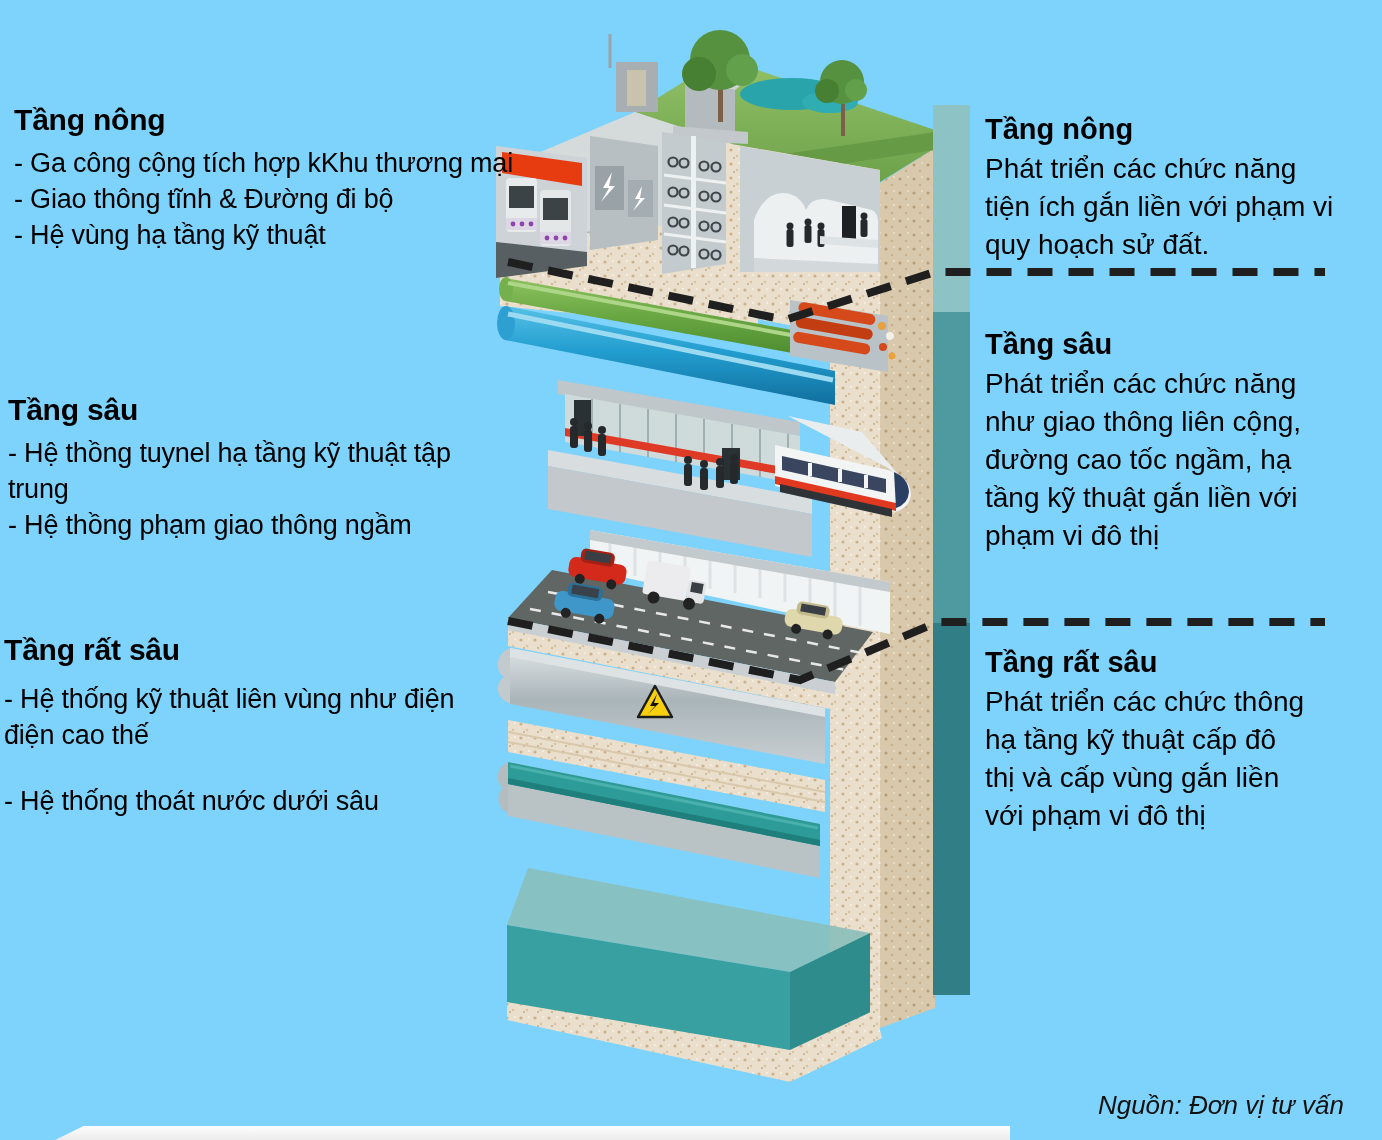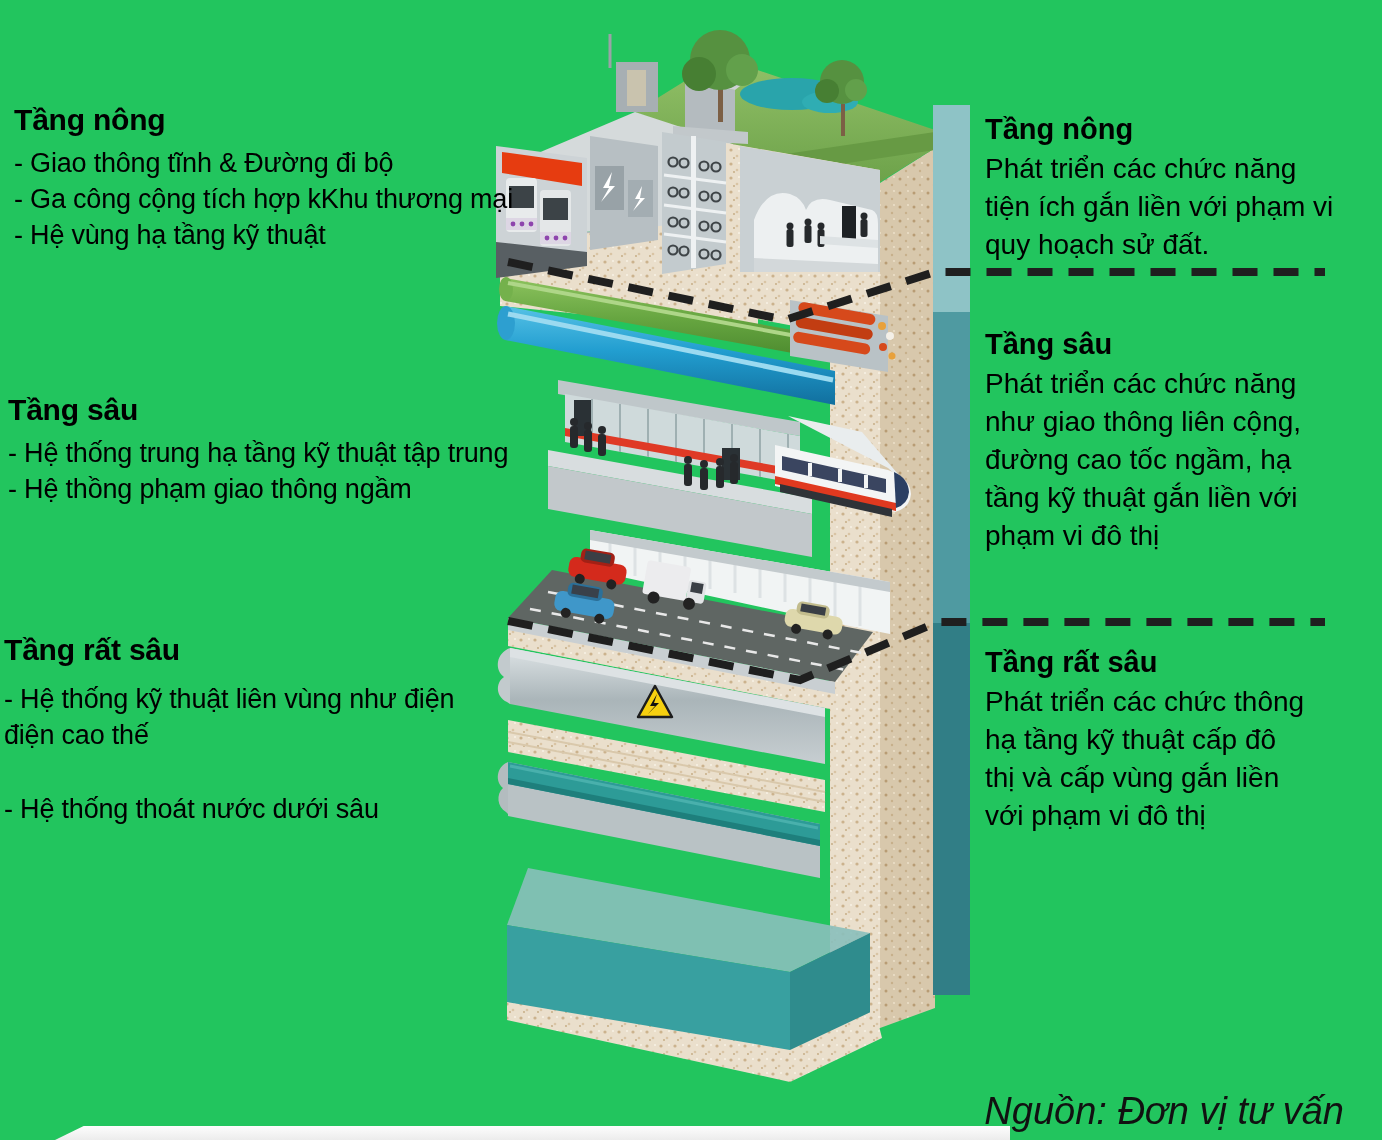--- a/index.html
+++ b/index.html
@@ -1,29 +1,29 @@
 <!DOCTYPE html>
 <html><head>
 <meta charset="utf-8">
 <style>
   html,body{margin:0;padding:0;background:#ffffff;}
-  .canvas{position:relative;width:1382px;height:1140px;background:#22c55e;overflow:hidden;
+  .canvas{position:relative;width:1382px;height:1140px;background:#7dd3fc;overflow:hidden;
           font-family:"Liberation Sans","DejaVu Sans",sans-serif;color:#000;}
   
   .lsec{position:absolute;width:505px;}
   .lsec .t{font-size:30px;font-weight:bold;margin:0 0 8px 0;letter-spacing:-0.2px;}
   .lsec .li{font-size:27px;line-height:36px;letter-spacing:-0.2px;}
   .rsec{position:absolute;}
   .rsec .t{font-size:29px;font-weight:bold;margin:0 0 4px 0;}
   .rsec .d{font-size:28px;line-height:38px;}
-  .gap-item{margin-top:38px;}
+  .gap-item{margin-top:30px;}
   
   .bar{position:absolute;left:933px;width:37px;}
   
-  .src{position:absolute;right:38px;top:1090px;font-size:38px;font-style:italic;color:#111;}
+  .src{position:absolute;right:38px;top:1090px;font-size:26px;font-style:italic;color:#111;}
   
   .strip{position:absolute;left:55px;top:1126px;width:955px;height:14px;
          background:linear-gradient(#fdfdfd,#ececec);
          clip-path:polygon(3% 0,100% 0,100% 100%,0 100%);}
   .abs{position:absolute;}
   svg{display:block;}
 </style>
 </head>
 <body>
 
@@ -342,28 +342,28 @@
     <div class="bar" style="top: 623px; height: 372px; background-color: rgb(49, 126, 134);"></div>
   </div>
 
   <svg class="abs" style="left:0;top:0" width="1382" height="1140">
     <path d="M508,262 L785,320 L935,272 L1325,272" fill="none" stroke="#1f1f1f" stroke-width="8" stroke-dasharray="25 16"></path>
     <path d="M508,621 L800,680 L938,622 L1325,622" fill="none" stroke="#1f1f1f" stroke-width="8" stroke-dasharray="25 16"></path>
   </svg>
 
   <div class="lsec" style="left:14px;top:103px">
     <div class="t">Tầng nông</div>
+    <div class="li">- Ga công cộng tích hợp kKhu thương mại</div>
     <div class="li">- Giao thông tĩnh &amp; Đường đi bộ</div>
-    <div class="li">- Ga công cộng tích hợp kKhu thương mại</div>
     <div class="li">- Hệ vùng hạ tầng kỹ thuật</div>
   </div>
 
   <div class="lsec" style="left:8px;top:393px">
     <div class="t">Tầng sâu</div>
-    <div class="li">- Hệ thống trung hạ tầng kỹ thuật tập trung</div>
+    <div class="li">- Hệ thồng tuynel hạ tầng kỹ thuật tập trung</div>
     <div class="li">- Hệ thồng phạm giao thông ngầm</div>
   </div>
 
   <div class="lsec" style="left:4px;top:633px">
     <div class="t" style="margin-bottom:14px">Tầng rất sâu</div>
     <div class="li">- Hệ thống kỹ thuật liên vùng như điện điện cao thế</div>
     <div class="li gap-item">- Hệ thống thoát nước dưới sâu</div>
   </div>
 
   <div class="rsec" style="left:985px;top:113px;width:358px">

